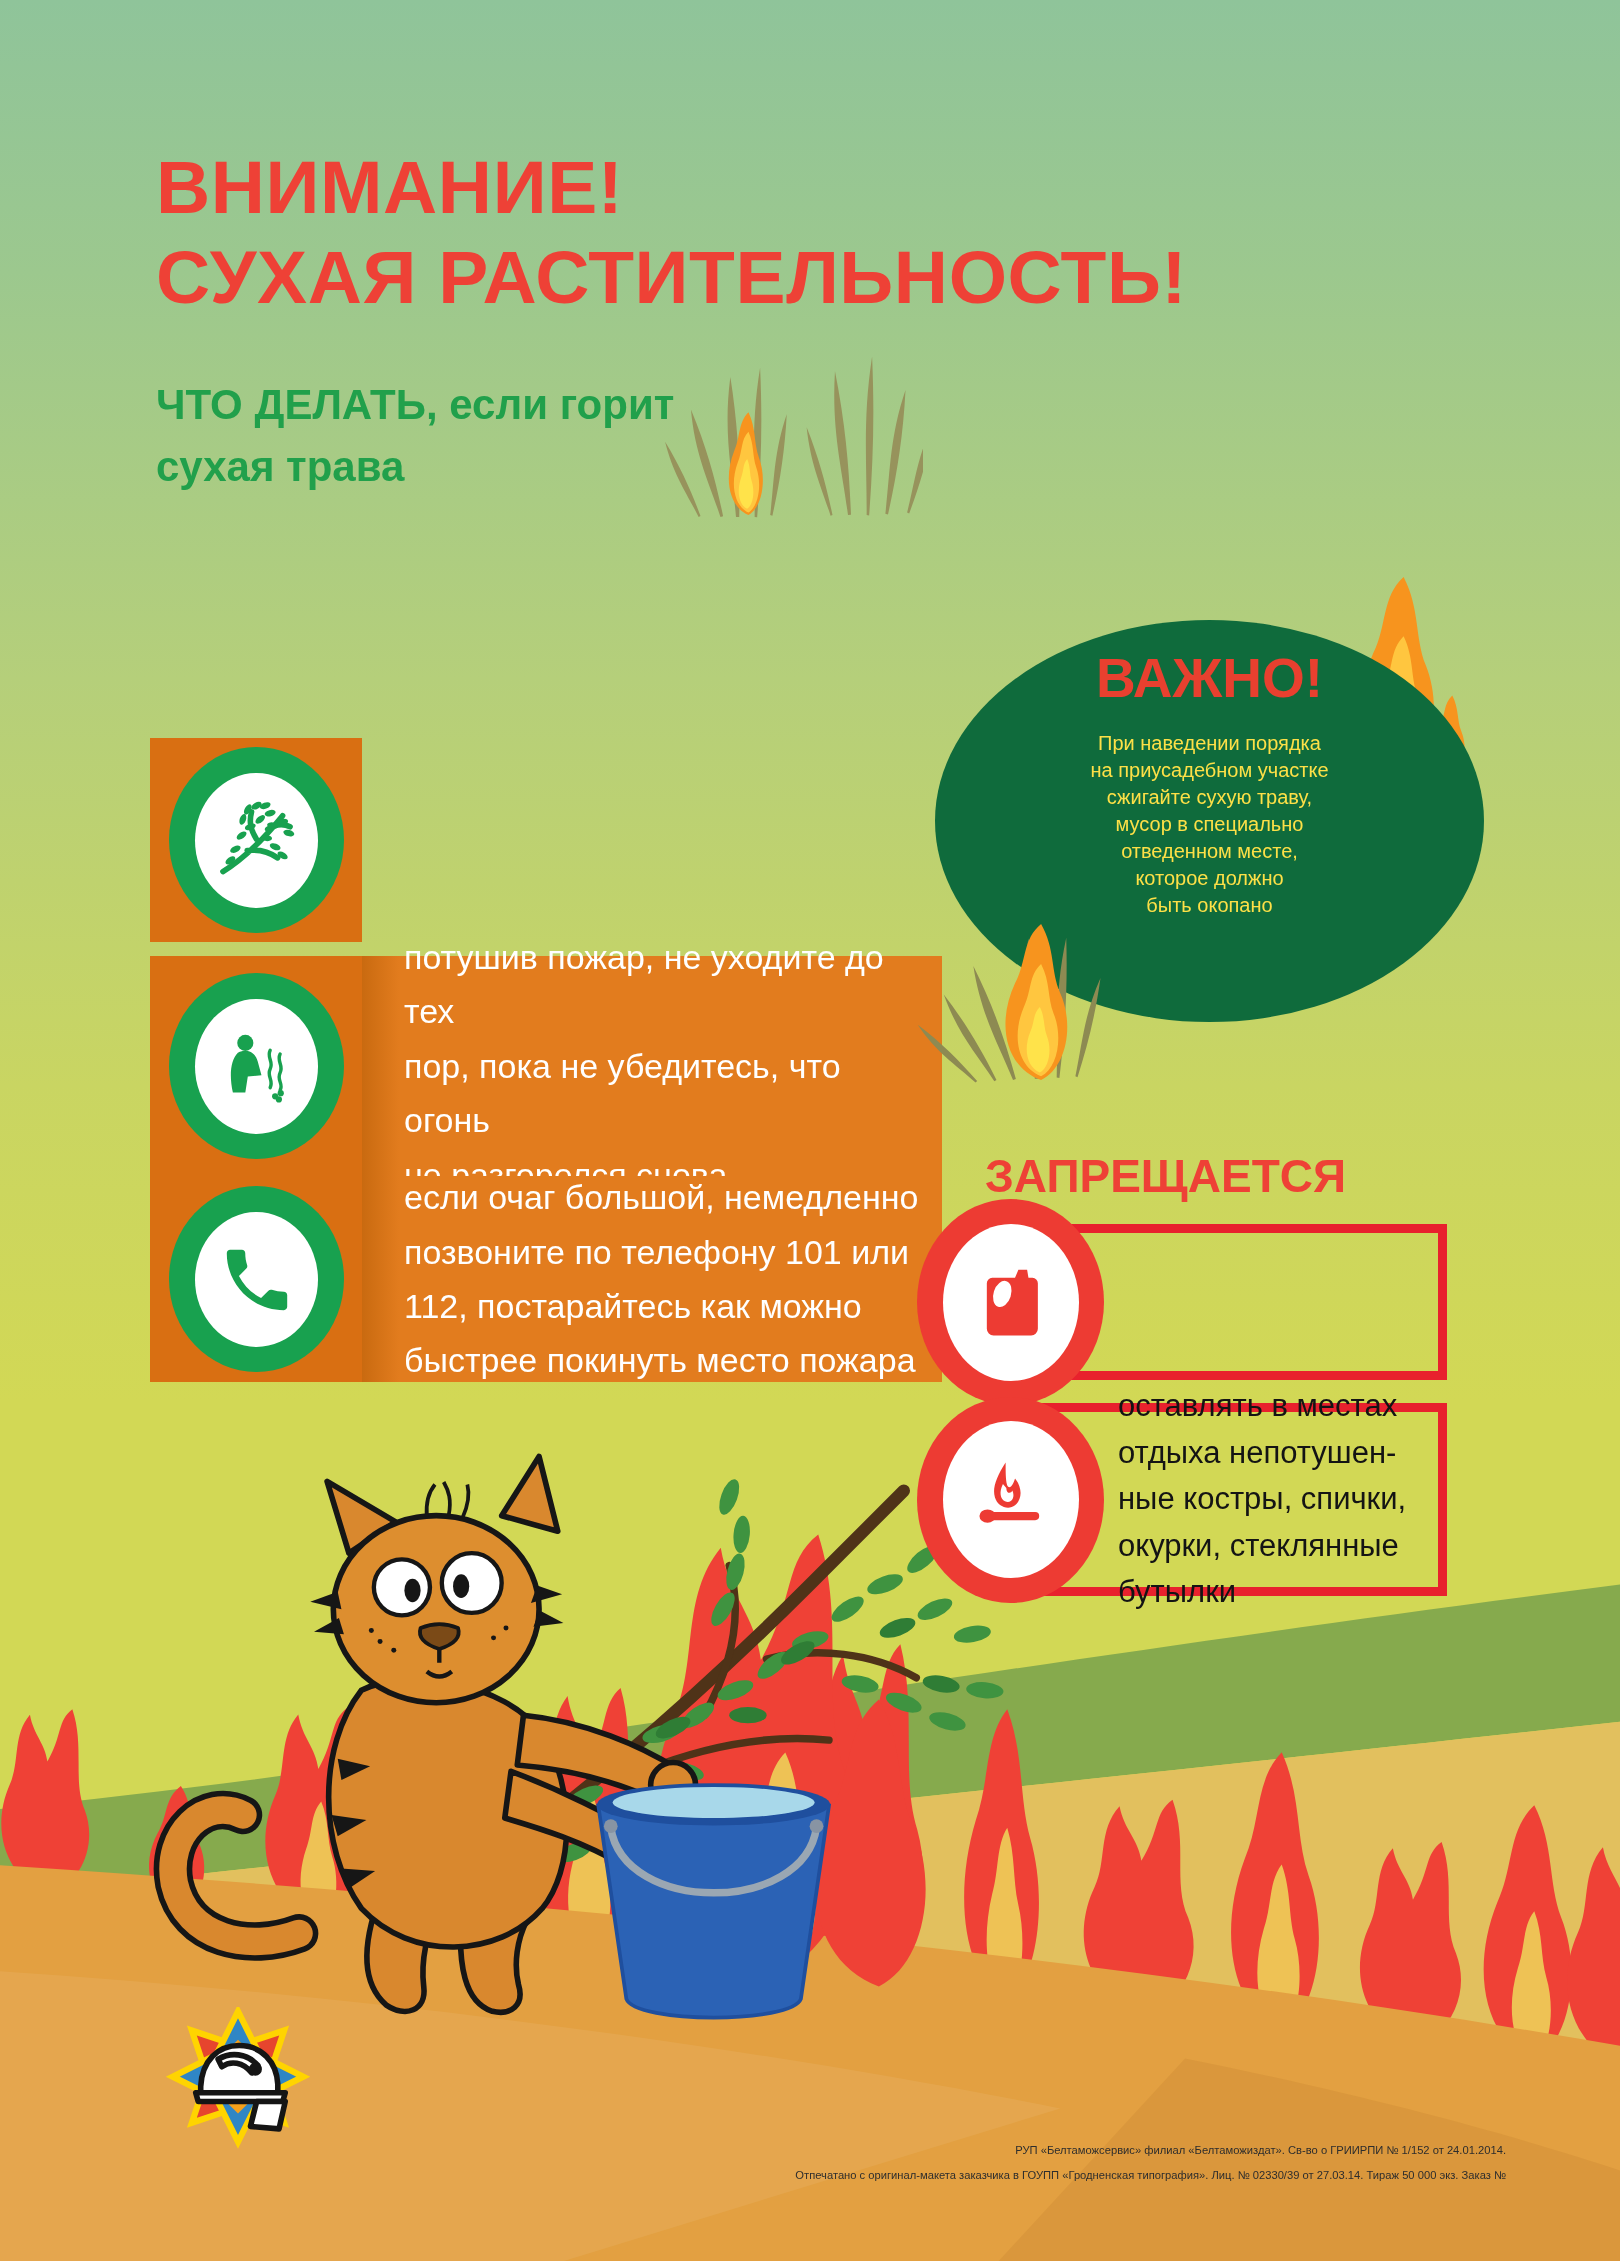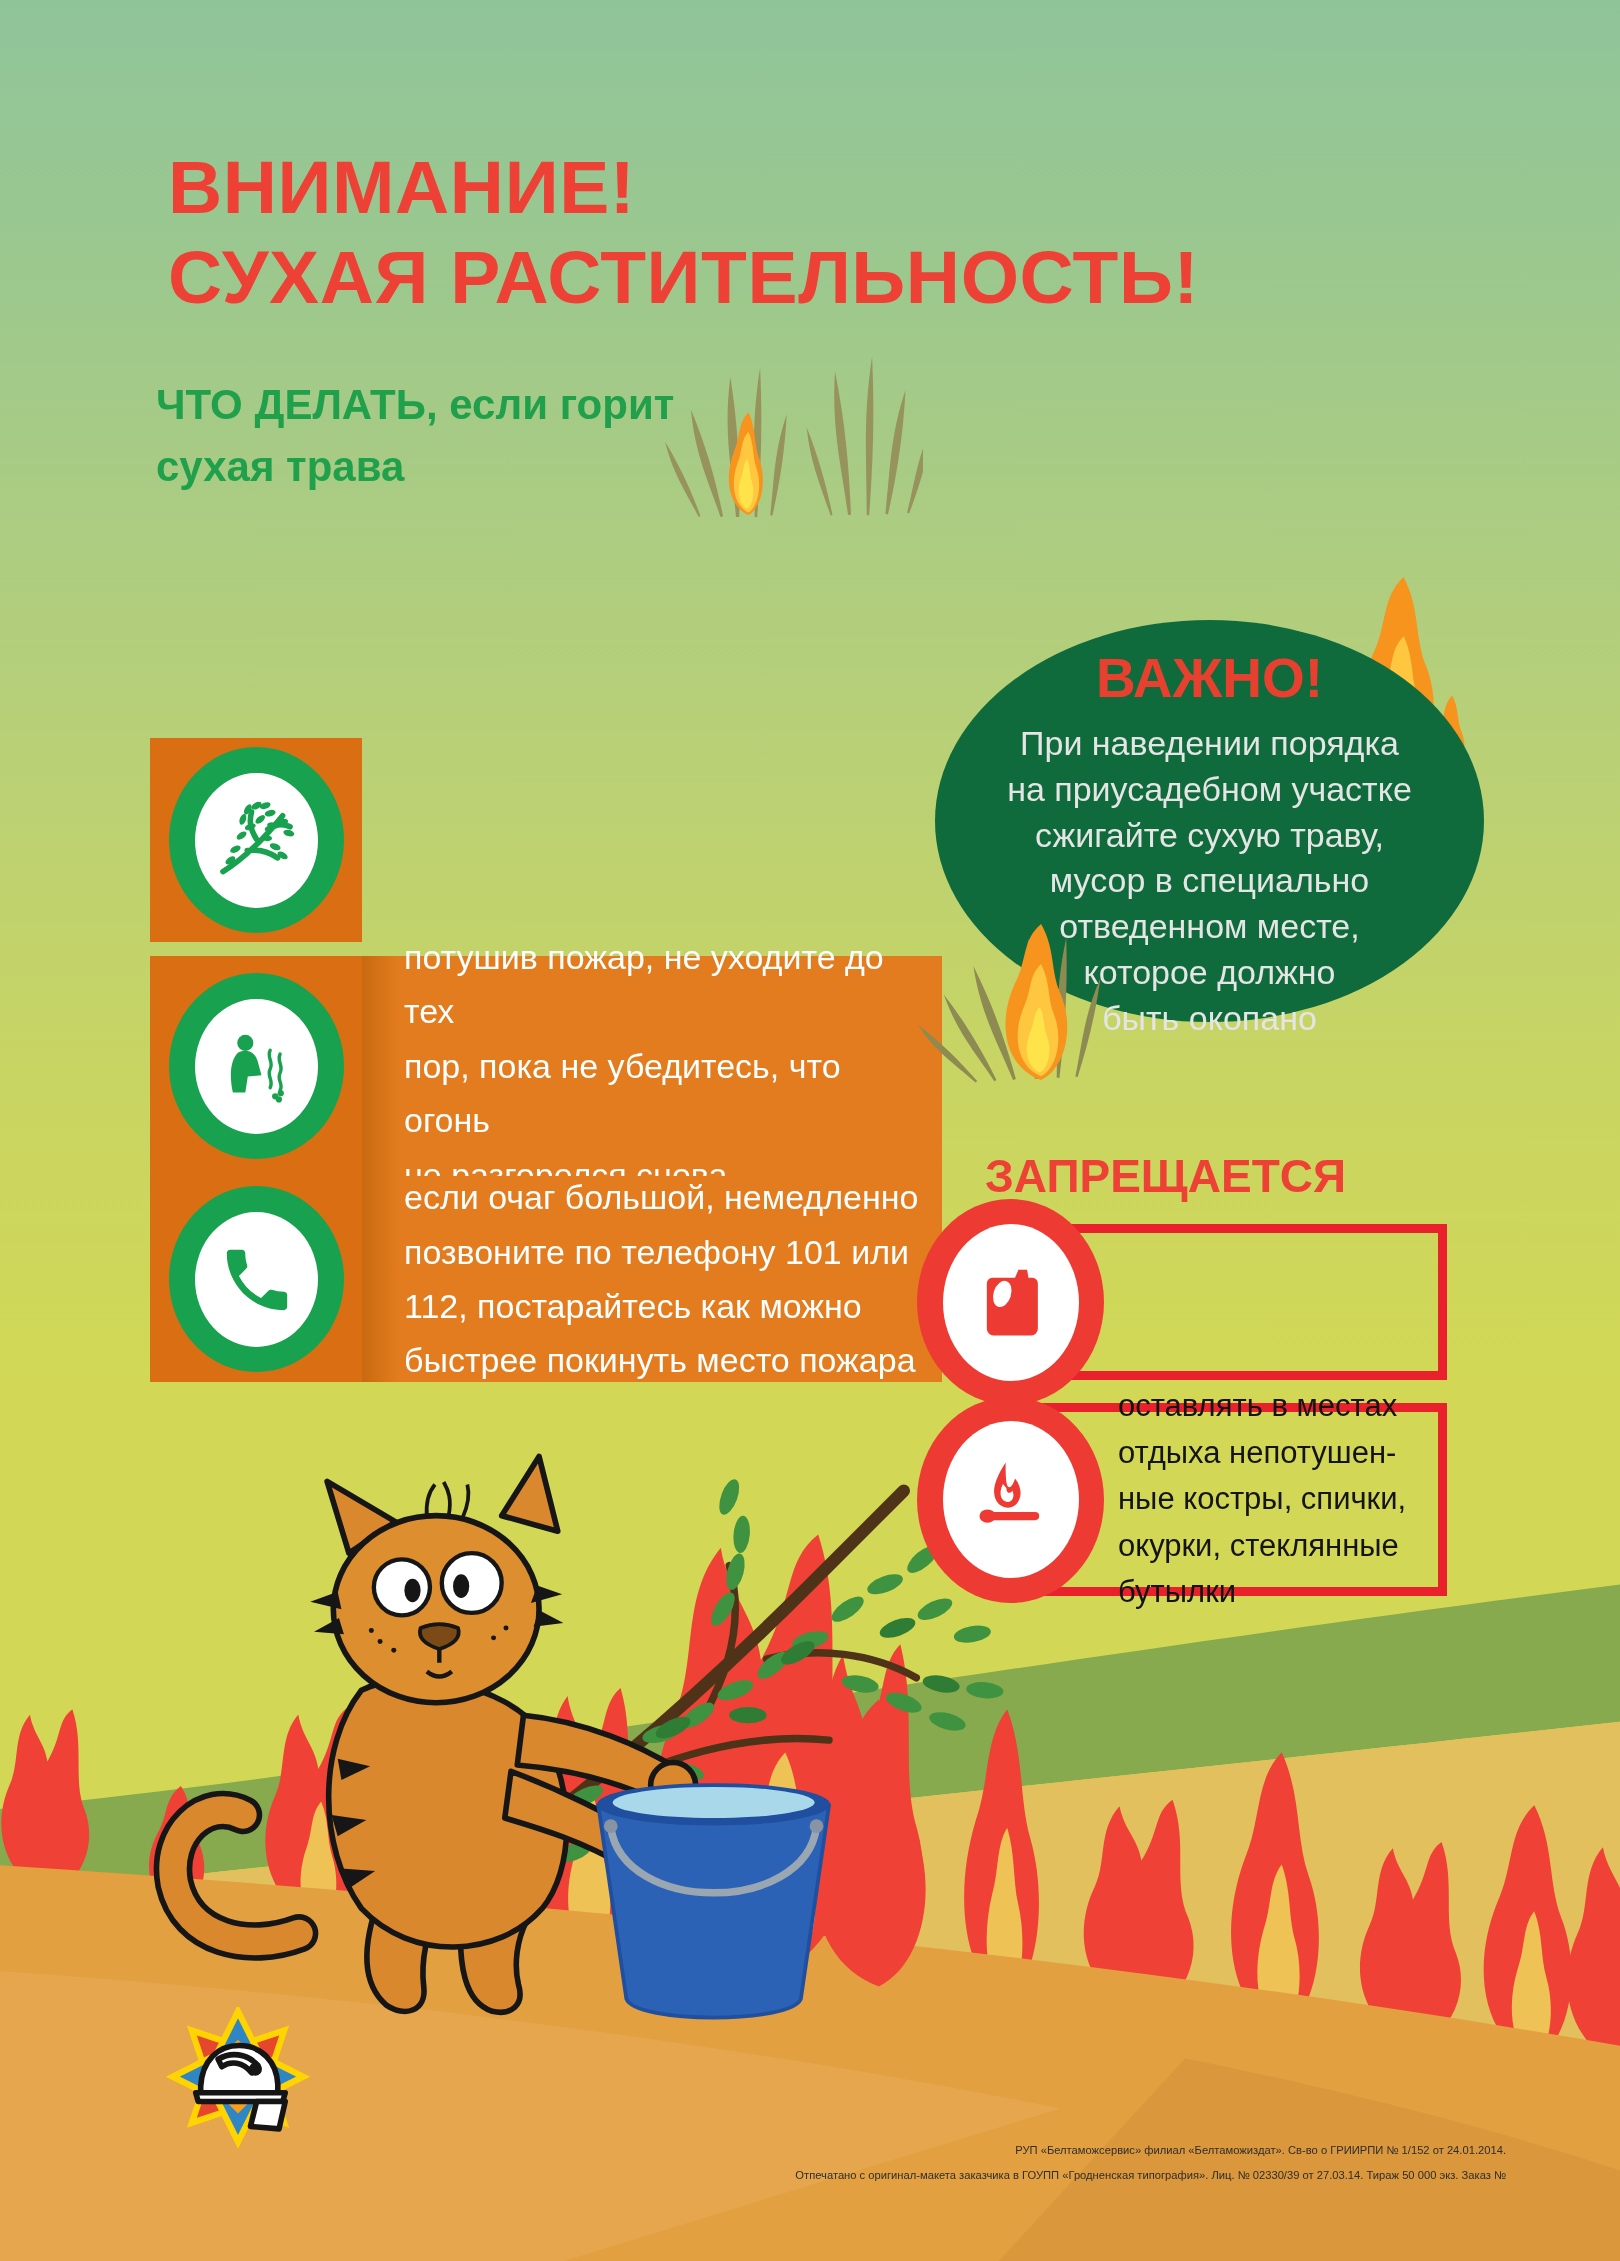--- a/index.html
+++ b/index.html
@@ -4,34 +4,34 @@
 <style>
   html,body{margin:0;padding:0;background:#444;}
   .poster{
     position:relative;width:1621px;height:2261px;overflow:hidden;
     font-family:"Liberation Sans","DejaVu Sans",sans-serif;
     background:linear-gradient(180deg,#8fc49a 0%,#9cc88e 12%,#b5cf7a 30%,#c9d562 48%,#d2d855 62%,#d2d855 100%);
   }
   .abs{position:absolute;}
   .pre{white-space:pre-line;}
 
-  .title{left:168px;top:142px;color:#ee4136;font-weight:bold;font-size:75px;line-height:1.2;letter-spacing:0.6px;z-index:3;}
+  .title{left:156px;top:142px;color:#ee4136;font-weight:bold;font-size:75px;line-height:1.2;letter-spacing:0.6px;z-index:3;}
   .subhead{left:156px;top:374px;color:#21a04b;font-weight:bold;font-size:42px;line-height:1.47;z-index:3;}
 
   .step{left:150px;width:792px;display:flex;z-index:3;}
   .step-icon-cell{width:212px;background:#d96f12;display:flex;align-items:center;justify-content:center;flex:none;}
   .step-body{flex:1;background:linear-gradient(90deg,#c96a10 0px,#e27c1e 37px);display:flex;align-items:center;}
   .ring{width:175px;height:186px;border-radius:50%;background:#18a14f;display:flex;align-items:center;justify-content:center;}
   .disc{width:123px;height:135px;border-radius:50%;background:#fff;display:flex;align-items:center;justify-content:center;}
   .step-text{color:#fff;font-size:34px;line-height:1.6;padding-left:42px;padding-right:12.5px;}
 
   .important-oval{left:935px;top:620px;width:549px;height:402px;border-radius:50%;background:#0f6b3c;z-index:3;
     display:flex;flex-direction:column;align-items:center;text-align:center;padding-top:30px;box-sizing:border-box;}
   .important-label{color:#e8402f;font-weight:bold;font-size:55px;line-height:1.05;}
-  .important-text{color:#e5e5e5;font-size:34px;line-height:1.35;margin-top:13px;}
+  .important-text{color:#fde047;font-size:20px;line-height:1.35;margin-top:22px;}
 
   .ban-heading{left:985px;top:1149px;color:#ee4136;font-weight:bold;font-size:46px;z-index:4;}
   .ban-item{left:1010px;width:437px;border:9.4px solid #e8212d;box-sizing:border-box;z-index:4;display:flex;align-items:center;}
   .ban-icon{position:absolute;left:-102px;top:50%;transform:translateY(-50%);width:187px;height:206px;border-radius:50%;
     background:#ed3b33;display:flex;align-items:center;justify-content:center;}
   .ban-disc{width:136px;height:157px;border-radius:50%;background:#fff;display:flex;align-items:center;justify-content:center;}
   .ban-text{margin-left:99px;color:#141414;font-size:31px;line-height:1.5;}
 
   .ministry{left:347px;top:2049px;color:#222;font-size:21px;line-height:1.55;z-index:5;}
   .imprint{right:115px;top:2138px;text-align:right;color:#2d2d2d;font-size:11.2px;line-height:2.2;z-index:5;}

